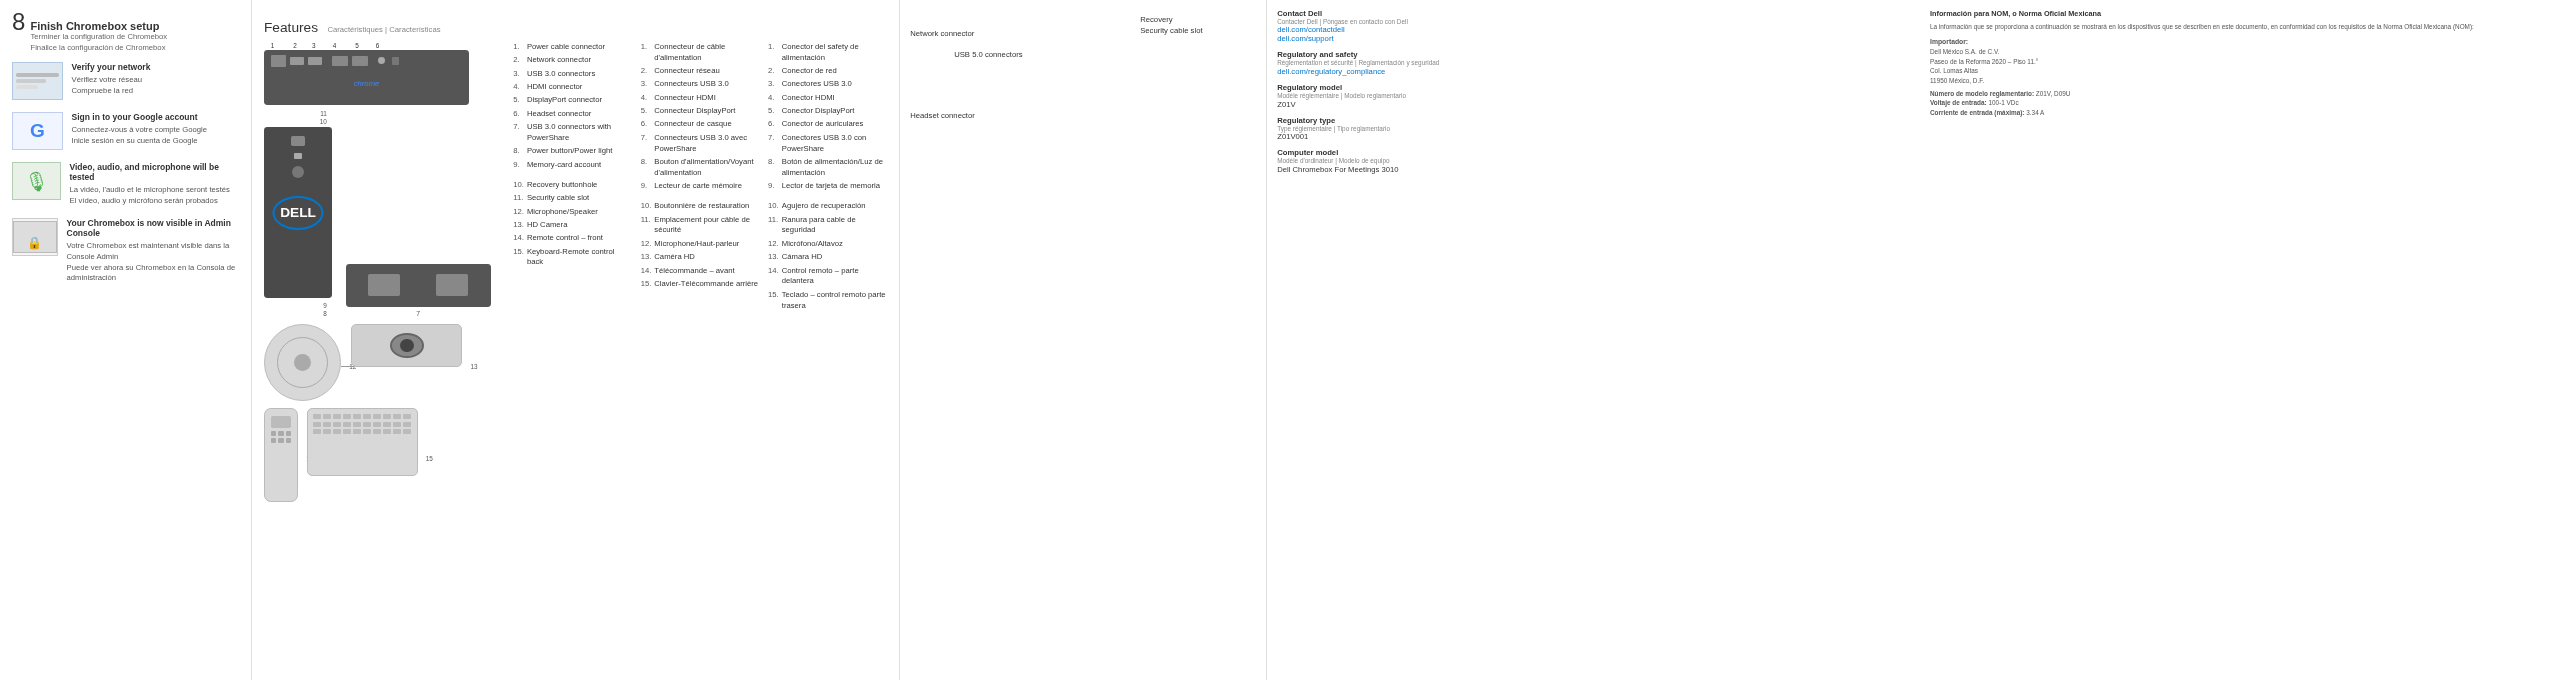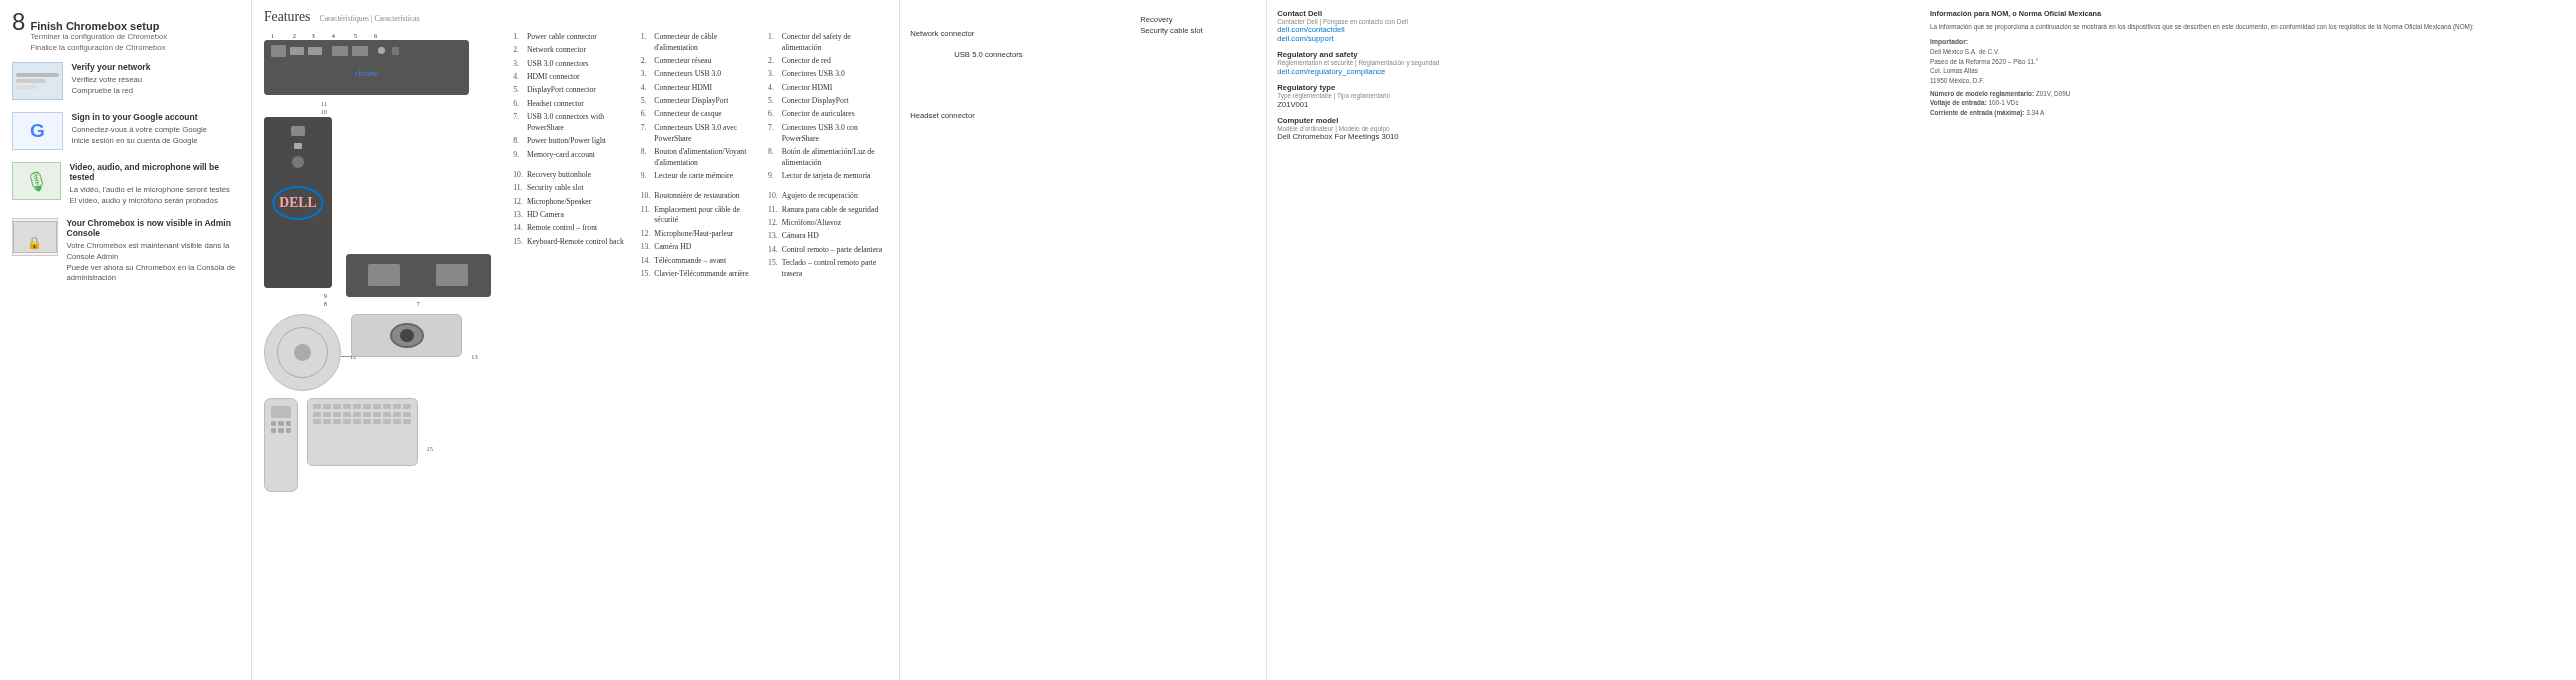--- a/index.html
+++ b/index.html
@@ -216,24 +216,23 @@
 
     .panel-left {
       width: 252px;
       padding: 10.2px 12px;
       border-right: 0.9px solid #e0e0e0;
       flex-shrink: 0;
     }
 
     .panel-features {
       width: 648px;
-      padding: 9px 12px;
+      padding: 20px 12px;
       border-right: 0.9px solid #e0e0e0;
       flex-shrink: 0;
-      font-family: Liberation Serif, serif;
     }
 
     .panel-callout-en {
       width: 367px;
       padding: 8.5px 10.2px;
       border-right: 0.9px solid #e0e0e0;
       flex-shrink: 0;
       font-size: 7.7px;
     }
 
@@ -287,21 +286,21 @@
     .dell-oval {
       width: 51px;
       height: 34px;
       border: 2.6px solid #0076CE;
       border-radius: 50%;
       display: flex;
       align-items: center;
       justify-content: center;
       font-size: 13.7px;
       font-weight: 700;
-      color: #fca5a5;
+      color: #ffffff;
       position: absolute;
       top: 50%;
       left: 50%;
       transform: translate(-50%, -50%);
     }
 
     .device-row {
       display: flex;
       gap: 10.2px;
       margin-top: 3.4px;
@@ -803,20 +802,25 @@
             <div>dell.com/support</div>
           </div>
         </div>
 
         <div class="info-entry">
           <div class="info-entry-label">Regulatory and safety</div>
           <div class="info-entry-sub">Réglementation et sécurité | Reglamentación y seguridad</div>
           <div class="info-entry-val">dell.com/regulatory_compliance</div>
         </div>
 
+        <div class="info-entry">
+          <div class="info-entry-label">Regulatory model</div>
+          <div class="info-entry-sub">Modèle réglementaire | Modelo reglamentario</div>
+          <div class="info-entry-val-dark">Z01V</div>
+        </div>
 
         <div class="info-entry">
           <div class="info-entry-label">Regulatory type</div>
           <div class="info-entry-sub">Type réglementaire | Tipo reglamentario</div>
           <div class="info-entry-val-dark">Z01V001</div>
         </div>
 
         <div class="info-entry">
           <div class="info-entry-label">Computer model</div>
           <div class="info-entry-sub">Modèle d'ordinateur | Modelo de equipo</div>

